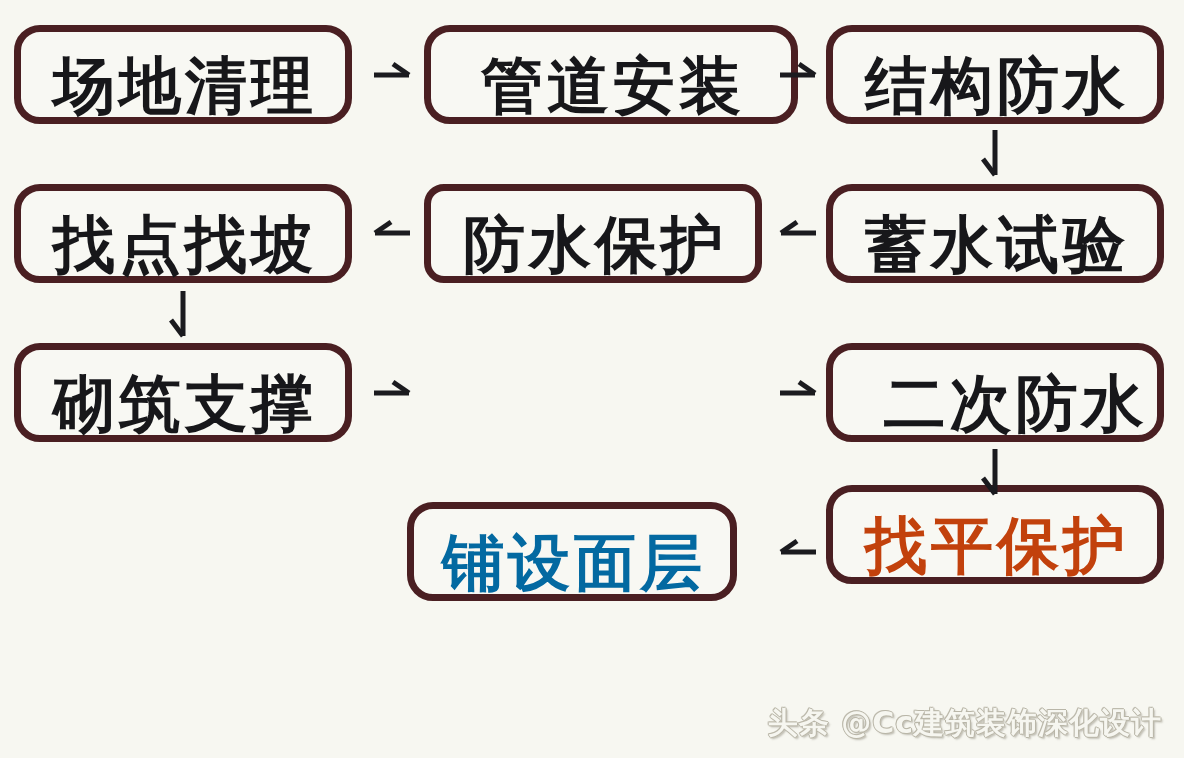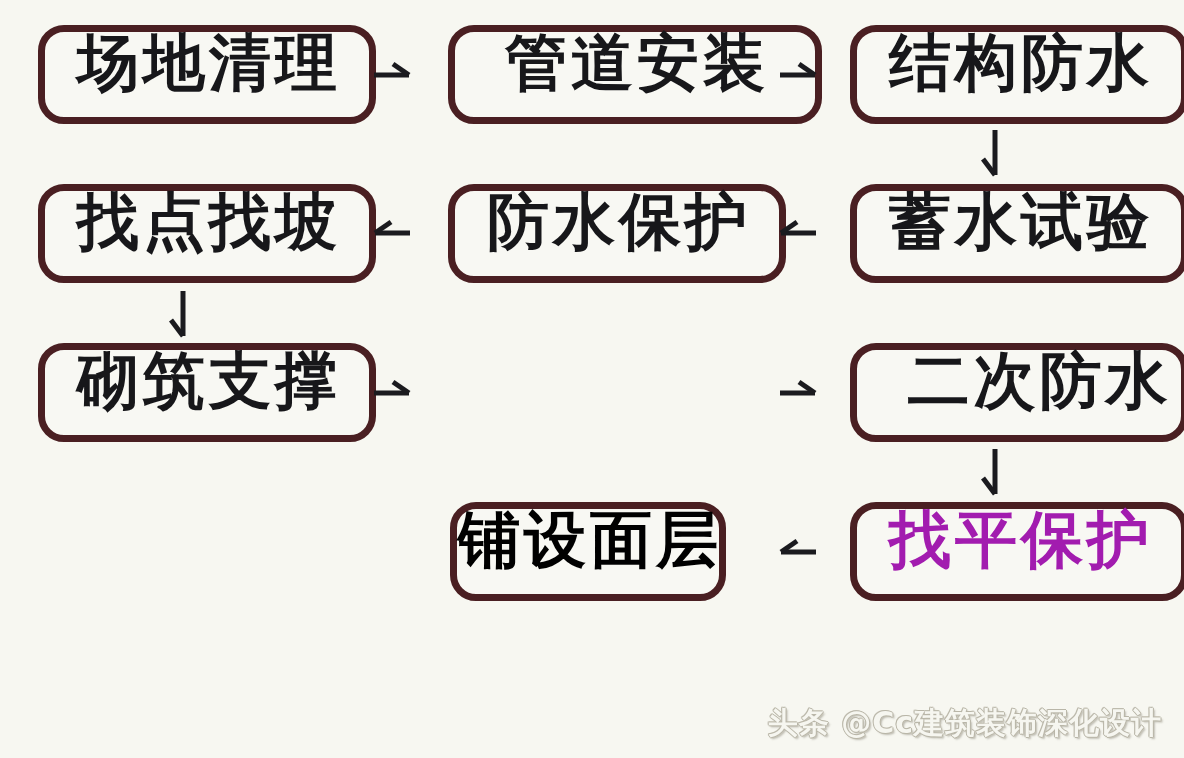--- a/index.html
+++ b/index.html
@@ -22,29 +22,28 @@
     width: 1184px;
     height: 758px;
   }
   .node {
     position: absolute;
     box-sizing: border-box;
     background: #f8f8f3;
     border: 7px solid #4a1f22;
     border-radius: 26px;
     display: flex;
-    align-items: flex-start;
+    align-items: flex-end;
     justify-content: center;
     color: #17171a;
     font-weight: 700;
     letter-spacing: 4px;
     text-indent: 4px;
     line-height: 1;
     white-space: nowrap;
-    margin-left: 24px;
   }
   .node-label {
     display: block;
     font-size: 62px;
     font-family: "DejaVu Sans", "Liberation Sans", sans-serif;
     font-weight: 700;
   }
   .arrow {
     position: absolute;
     pointer-events: none;
@@ -82,36 +81,36 @@
     </div>
     <div class="node" style="left: 424px; top: 25px; width: 374px; height: 99px; border-color: rgb(74, 31, 34); background: rgb(248, 248, 243); color: rgb(23, 23, 26);">
       <span class="node-label">管道安装</span>
     </div>
     <div class="node" style="left: 826px; top: 25px; width: 338px; height: 99px; border-color: rgb(74, 31, 34); background: rgb(248, 248, 243); color: rgb(23, 23, 26);">
       <span class="node-label">结构防水</span>
     </div>
     <div class="node" style="left: 14px; top: 184px; width: 338px; height: 99px; border-color: rgb(74, 31, 34); background: rgb(248, 248, 243); color: rgb(23, 23, 26);">
       <span class="node-label">找点找坡</span>
     </div>
-    <div class="node" style="left: 424px; top: 184px; width: 338px; height: 99px; border-color: rgb(74, 31, 34); background: rgb(248, 248, 243); color: rgb(23, 23, 26);">
+    <div class="node" style="left: 424px; top: 184px; width: 338px; height: 99px; border-color: rgb(74, 31, 34); background: rgb(248, 248, 243); color: rgb(23, 23, 26); border-radius: 20px;">
       <span class="node-label">防水保护</span>
     </div>
     <div class="node" style="left: 826px; top: 184px; width: 338px; height: 99px; border-color: rgb(74, 31, 34); background: rgb(248, 248, 243); color: rgb(23, 23, 26);">
       <span class="node-label">蓄水试验</span>
     </div>
     <div class="node" style="left: 14px; top: 343px; width: 338px; height: 99px; border-color: rgb(74, 31, 34); background: rgb(248, 248, 243); color: rgb(23, 23, 26);">
       <span class="node-label">砌筑支撑</span>
     </div>
     <div class="node" style="left: 826px; top: 343px; width: 338px; height: 99px; border-color: rgb(74, 31, 34); background: rgb(248, 248, 243); color: rgb(23, 23, 26); padding-left: 37px;">
       <span class="node-label">二次防水</span>
     </div>
-    <div class="node" style="left: 426px; top: 502px; width: 276px; height: 99px; border-color: rgb(74, 31, 34); background: rgb(248, 248, 243); color: #000000;">
+    <div class="node" style="left: 407px; top: 502px; width: 330px; height: 99px; border-color: rgb(74, 31, 34); background: rgb(248, 248, 243); color: #0369a1;">
       <span class="node-label">铺设面层</span>
     </div>
-    <div class="node" style="left: 826px; top: 502px; width: 338px; height: 99px; border-color: rgb(74, 31, 34); background: rgb(248, 248, 243); color: #a21caf;">
+    <div class="node" style="left: 826px; top: 485px; width: 338px; height: 99px; border-color: rgb(74, 31, 34); background: rgb(248, 248, 243); color: #c2410c;">
       <span class="node-label">找平保护</span>
     </div>
     <div class="arrow" style="left: 372px; top: 58px;">
       <svg width="40" height="34" viewBox="0 0 40 34">
         <path d="M2,17 L37,17" stroke="#1b1b1f" stroke-width="5" fill="none" stroke-linecap="butt"></path>
         <path d="M37,17 L21,6" stroke="#1b1b1f" stroke-width="5" fill="none" stroke-linecap="butt"></path>
       </svg>
     </div>
     <div class="arrow" style="left: 778px; top: 58px;">
       <svg width="40" height="34" viewBox="0 0 40 34">

